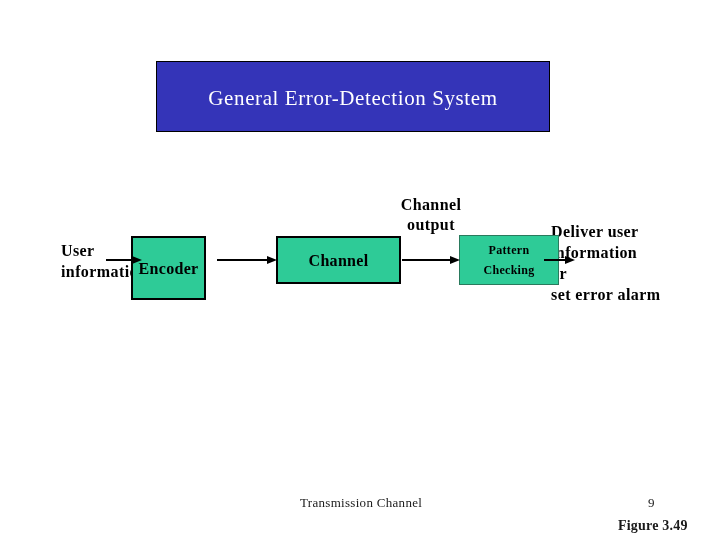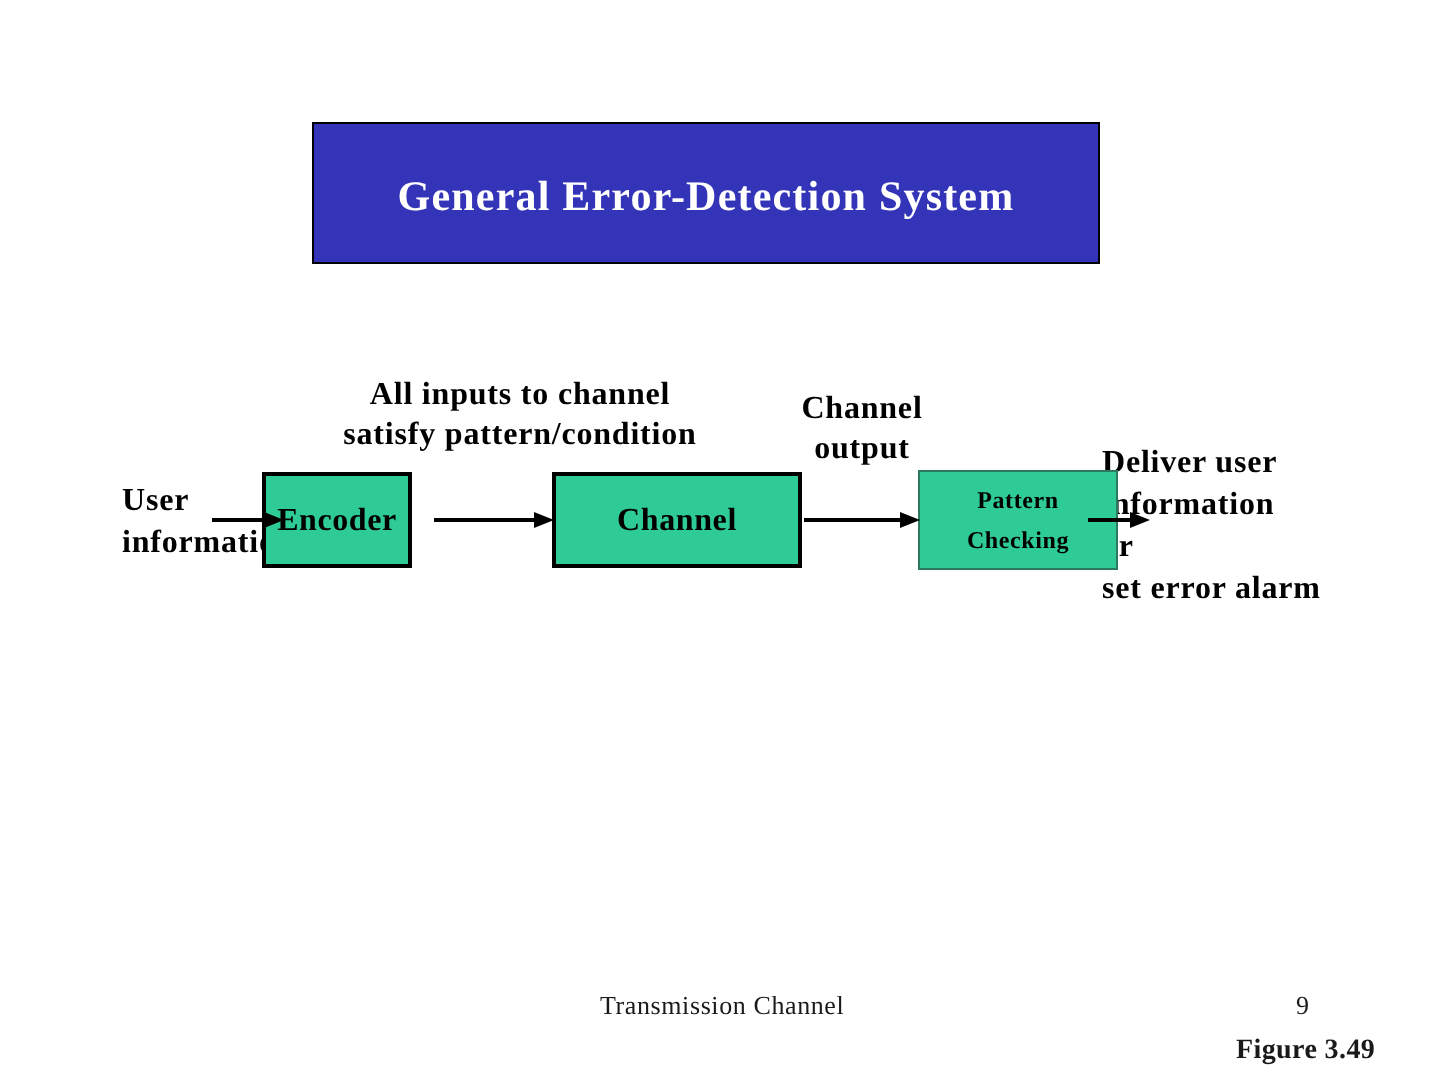--- a/index.html
+++ b/index.html
@@ -12,38 +12,37 @@
     font-family:"Liberation Serif",serif;color:#000;overflow:hidden;
   }
   .title-banner{
     position:absolute;left:156px;top:61px;width:394px;height:71px;
     background:var(--title-bg);border:1px solid #000;box-sizing:border-box;
     display:flex;align-items:center;justify-content:center;
   }
   .title-text{
     color:#ffffff;font-size:21px;letter-spacing:.6px;white-space:nowrap;
     padding-top:4px;
-    font-weight:bold;
   }
   .lbl{
     position:absolute;white-space:pre-line;font-size:16px;font-weight:bold;
     line-height:20px;letter-spacing:.4px;
   }
   .lbl-input-condition{left:150px;top:188px;width:220px;text-align:center;}
   .lbl-channel-output{left:391px;top:195px;width:80px;text-align:center;}
   .lbl-user-info{left:61px;top:240px;width:110px;text-align:left;line-height:21px;}
   .lbl-deliver{left:551px;top:221px;width:150px;text-align:left;line-height:21px;}
   .gbox{
     position:absolute;background:var(--box-green);box-sizing:border-box;
     display:flex;align-items:center;justify-content:center;text-align:center;
     font-size:16px;font-weight:bold;letter-spacing:.3px;white-space:pre-line;
     line-height:19px;
   }
   .gbox-bordered{border:2px solid #000;}
-  .box-encoder{left:131px;top:236px;width:75px;height:48px;}
+  .box-encoder{left:131px;top:236px;width:75px;height:64px;}
   .box-channel{left:276px;top:236px;width:125px;height:48px;}
   .box-pattern{left:459px;top:235px;width:100px;height:50px;border:1px solid #2a7a5d;font-size:12px;line-height:20px;}
   .arrow{position:absolute;display:flex;align-items:center;height:12px;top:254px;}
   .arrow .shaft{flex:1;height:2px;background:#000;}
   .arrow .head{
     width:0;height:0;border-left:10px solid #000;
     border-top:4px solid transparent;border-bottom:4px solid transparent;
   }
   .arrow-1{left:106px;width:36px;}
   .arrow-2{left:217px;width:60px;}
@@ -61,22 +60,20 @@
 </style>
 </head>
 <body>
 
 <div class="slide">
 
   <div class="title-banner">
     <span class="title-text">General Error-Detection System</span>
   </div>
 
-  <div class="lbl lbl-input-condition">All inputs to channel
-satisfy pattern/condition</div>
 
   <div class="lbl lbl-channel-output">Channel
 output</div>
 
   <div class="lbl lbl-user-info">User
 information</div>
 
   <div class="lbl lbl-deliver">Deliver user
 information
 or

